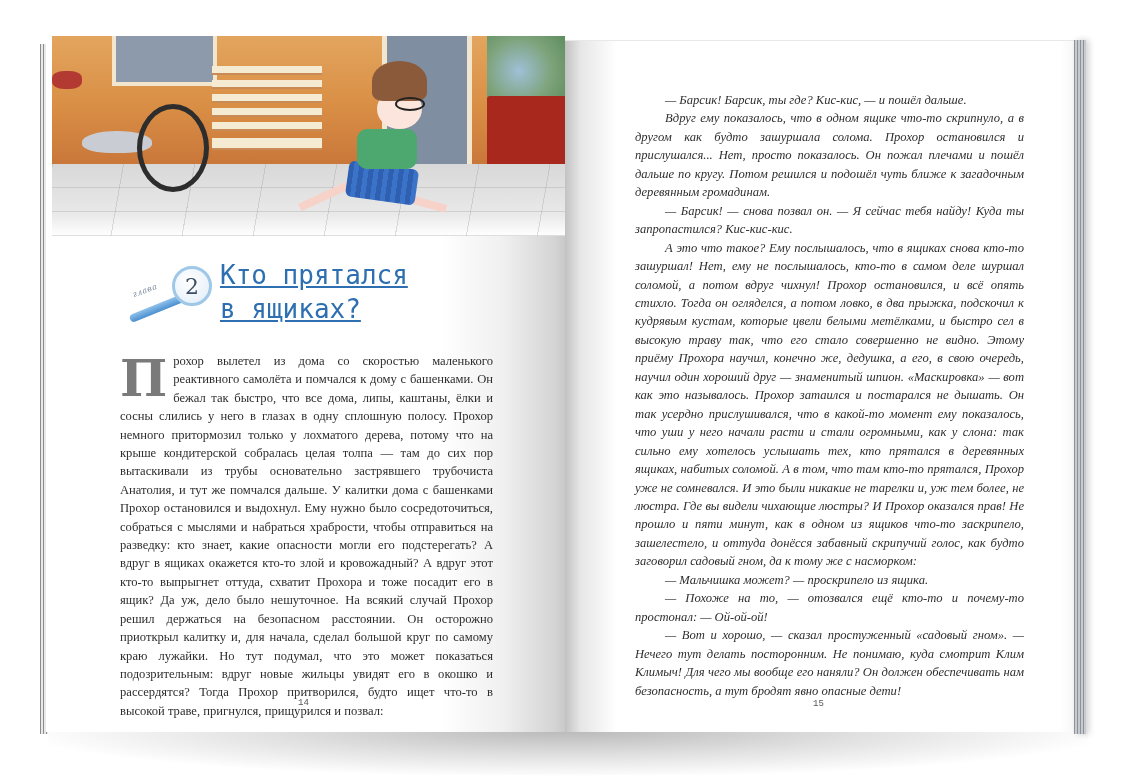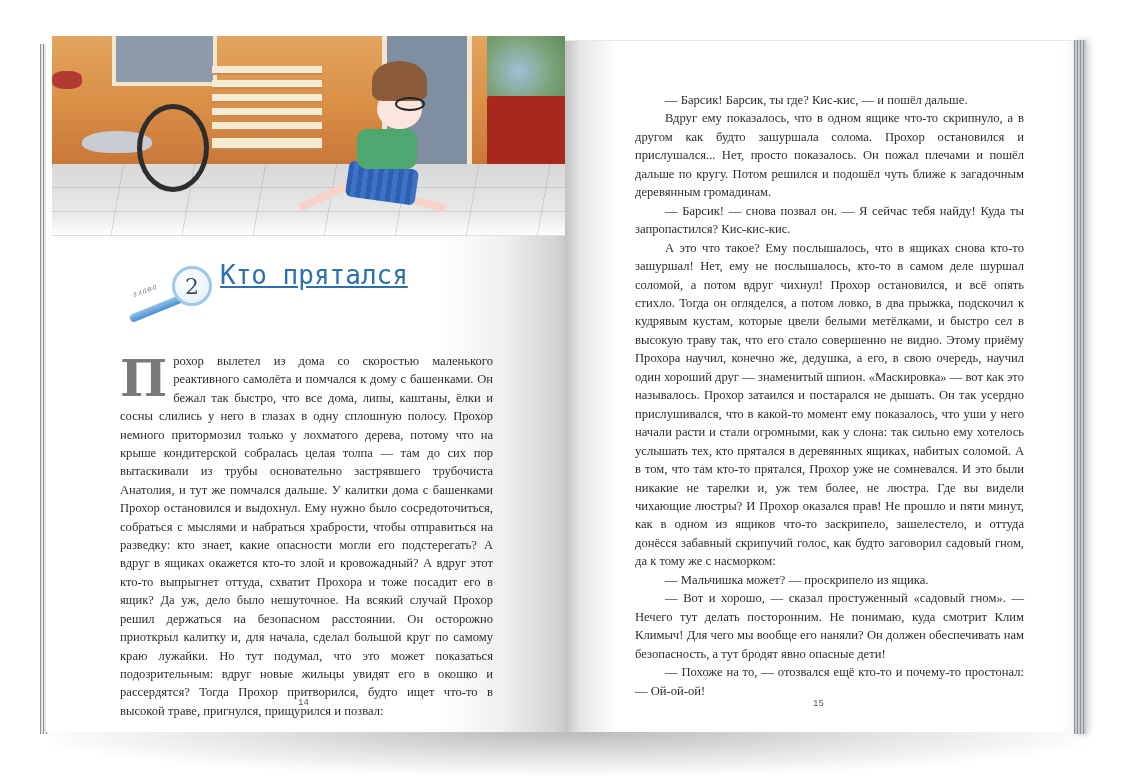--- a/index.html
+++ b/index.html
@@ -72,21 +72,21 @@
     .page-right {
       position: absolute; left: 565px; top: 40px; width: 515px; height: 692px;
       background: linear-gradient(to right, #c2c2c2 0%, #e6e6e6 3%, #ffffff 10%, #ffffff 96%, #f4f4f4 100%);
       border-top: 1px solid #e8e8e8;
     }
     .right-edge {
       position: absolute; left: 1074px; top: 40px; width: 12px; height: 694px;
       background: repeating-linear-gradient(to right, #8d9296 0 1px, #c7cbcf 1px 3px);
       box-shadow: 3px 0 6px rgba(0,0,0,0.18);
     }
-    .text-right { position: absolute; left: 70px; top: 50px; width: 389px; font-family: "Liberation Serif", serif; font-size: 12.6px; line-height: 18.45px; color: #2e2e2e; }
+    .text-right { position: absolute; left: 70px; top: 50px; width: 389px; font-family: "Liberation Serif", serif; font-size: 12.6px; line-height: 18.45px; color: #2e2e2e; font-style: italic; }
     .text-right p { text-align: justify; text-indent: 30px; }
   </style>
 </head>
 <body>
 
 <div class="shadow-bottom"></div>
 <div class="left-edge"></div>
 
 <div class="page-left">
   <div class="illustration">
@@ -121,38 +121,39 @@
   </div>
 
   <div class="chapter">
     <div class="mag-handle"></div>
     <div class="mag-label">глава</div>
     <div class="mag-lens">
       <span class="mag-num">2</span>
     </div>
     <div class="chapter-title">
       <span>Кто прятался</span>
+      <span>в ящиках?</span>
     </div>
   </div>
 
   <div class="text-left">
     <p>
       <span class="dropcap">П</span><span>рохор вылетел из дома со скоростью маленького реактивного самолёта и помчался к дому с башенками. Он бежал так быстро, что все дома, липы, каштаны, ёлки и сосны слились у него в глазах в одну сплошную полосу. Прохор немного притормозил только у лохматого дерева, потому что на крыше кондитерской собралась целая толпа — там до сих пор вытаскивали из трубы основательно застрявшего трубочиста Анатолия, и тут же помчался дальше. У калитки дома с башенками Прохор остановился и выдохнул. Ему нужно было сосредоточиться, собраться с мыслями и набраться храбрости, чтобы отправиться на разведку: кто знает, какие опасности могли его подстерегать? А вдруг в ящиках окажется кто-то злой и кровожадный? А вдруг этот кто-то выпрыгнет оттуда, схватит Прохора и тоже посадит его в ящик? Да уж, дело было нешуточное. На всякий случай Прохор решил держаться на безопасном расстоянии. Он осторожно приоткрыл калитку и, для начала, сделал большой круг по самому краю лужайки. Но тут подумал, что это может показаться подозрительным: вдруг новые жильцы увидят его в окошко и рассердятся? Тогда Прохор притворился, будто ищет что-то в высокой траве, пригнулся, прищурился и позвал:</span>
     </p>
   </div>
 
   <div class="pagenum" style="left:252px; top:662px;">14</div>
 </div>
 
 <div class="page-right">
   <div class="text-right">
     <p>— Барсик! Барсик, ты где? Кис-кис, — и пошёл дальше.</p>
     <p>Вдруг ему показалось, что в одном ящике что-то скрипнуло, а в другом как будто зашуршала солома. Прохор остановился и прислушался... Нет, просто показалось. Он пожал плечами и пошёл дальше по кругу. Потом решился и подошёл чуть ближе к загадочным деревянным громадинам.</p>
     <p>— Барсик! — снова позвал он. — Я сейчас тебя найду! Куда ты запропастился? Кис-кис-кис.</p>
     <p>А это что такое? Ему послышалось, что в ящиках снова кто-то зашуршал! Нет, ему не послышалось, кто-то в самом деле шуршал соломой, а потом вдруг чихнул! Прохор остановился, и всё опять стихло. Тогда он огляделся, а потом ловко, в два прыжка, подскочил к кудрявым кустам, которые цвели белыми метёлками, и быстро сел в высокую траву так, что его стало совершенно не видно. Этому приёму Прохора научил, конечно же, дедушка, а его, в свою очередь, научил один хороший друг — знаменитый шпион. «Маскировка» — вот как это называлось. Прохор затаился и постарался не дышать. Он так усердно прислушивался, что в какой-то момент ему показалось, что уши у него начали расти и стали огромными, как у слона: так сильно ему хотелось услышать тех, кто прятался в деревянных ящиках, набитых соломой. А в том, что там кто-то прятался, Прохор уже не сомневался. И это были никакие не тарелки и, уж тем более, не люстра. Где вы видели чихающие люстры? И Прохор оказался прав! Не прошло и пяти минут, как в одном из ящиков что-то заскрипело, зашелестело, и оттуда донёсся забавный скрипучий голос, как будто заговорил садовый гном, да к тому же с насморком:</p>
     <p>— Мальчишка может? — проскрипело из ящика.</p>
+    <p>— Похоже на то, — отозвался ещё кто-то и почему-то простонал: — Ой-ой-ой!</p>
     <p>— Вот и хорошо, — сказал простуженный «садовый гном». — Нечего тут делать посторонним. Не понимаю, куда смотрит Клим Климыч! Для чего мы вообще его наняли? Он должен обеспечивать нам безопасность, а тут бродят явно опасные дети!</p>
-    <p>— Похоже на то, — отозвался ещё кто-то и почему-то простонал: — Ой-ой-ой!</p>
   </div>
   <div class="pagenum" style="left:248px; top:658px;text-align:right;">15</div>
 </div>
 
 <div class="right-edge"></div>
 
 </body></html>

